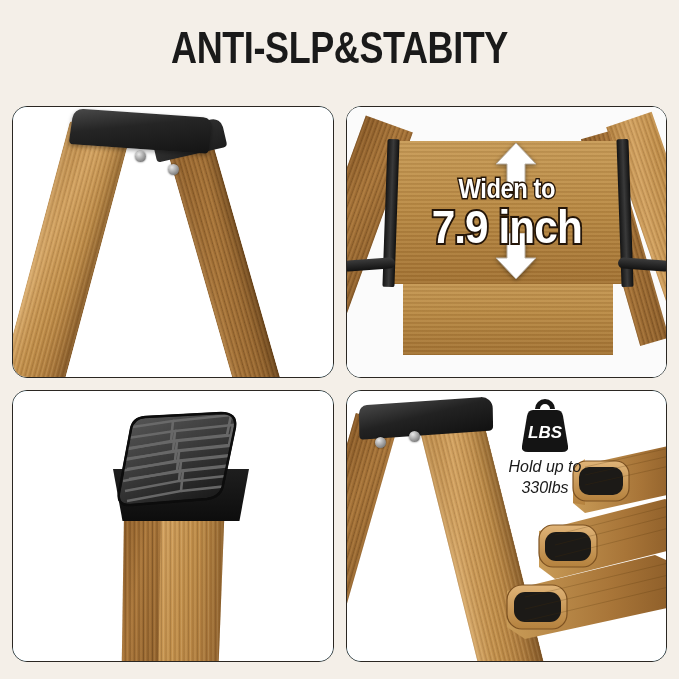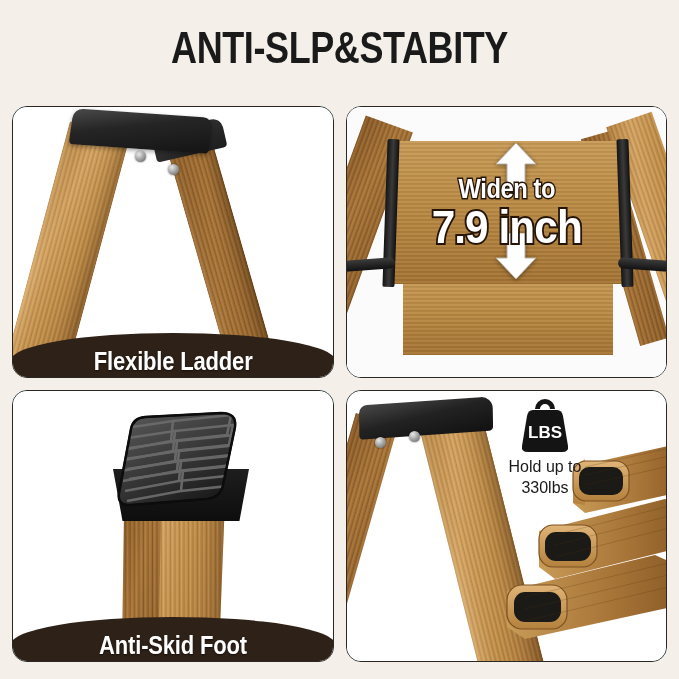--- a/index.html
+++ b/index.html
@@ -315,20 +315,21 @@
     border-radius: 8px 12px 4px 4px;
     transform: rotate(-4deg) skewX(-3deg);
     z-index: 13;
   }
   .p4-lbs {
     position: absolute;
     left: 143px; top: 6px;
     width: 110px;
     text-align: center;
     z-index: 20;
+    font-style: italic;
   }
   .lbs-icon { display: block; margin: 0 auto; }
   .p4-holdtext {
     font-family: "Liberation Sans", sans-serif;
     font-weight: normal;
     font-size: 17px;
     line-height: 21px;
     color: #1a1a1a;
     margin-top: 3px;
     transform: scaleX(0.94);
@@ -348,23 +349,20 @@
 <div class="grid">
 
   <div class="panel">
     <div class="photo">
       <div class="p1-legL wood"></div>
       <div class="p1-legR wood-dark"></div>
       <div class="p1-cap2"></div>
       <div class="p1-cap"></div>
       <div class="rivet" style="left:122px; top:44px;"></div>
       <div class="rivet" style="left:155px; top:57px;"></div>
-    </div>
-    <div class="label-bar">
-      <span class="label-text">Flexible Ladder</span>
     </div>
   </div>
 
   <div class="panel">
     <div class="photo">
       <div class="p2-bg"></div>
       <div class="p2-railL wood-dark"></div>
       <div class="p2-railR wood"></div>
       <div class="p2-railR2 wood-dark"></div>
       <div class="p2-backstep wood-horiz"></div>
@@ -421,23 +419,20 @@
             <path d="M64,20 L122,14 L118,34 L62,40"></path>
             <path d="M66,30 L124,24 L120,44 L64,50"></path>
             <path d="M68,40 L126,34 L122,54 L66,60"></path>
             <path d="M70,50 L128,44 L124,64 L68,70"></path>
             <path d="M72,60 L130,54 L126,74 L70,80"></path>
           </g>
           <path d="M34,6 L110,2 Q126,2 124,16 L112,74 Q110,86 96,88 L20,94 Q6,95 8,82 L20,18 Q22,7 34,6 Z" fill="none" stroke="#0c0c0c" stroke-width="2.5"></path>
         </svg>
       </div>
     </div>
-    <div class="label-bar">
-      <span class="label-text">Anti-Skid Foot</span>
-    </div>
   </div>
 
   <div class="panel">
     <div class="photo">
       <div class="p4-legL wood-dark"></div>
       <div class="p4-legR wood"></div>
       <div class="p4-cap"></div>
       <div class="rivet" style="left:28px; top:46px; z-index:16;"></div>
       <div class="rivet" style="left:62px; top:40px; z-index:16;"></div>
 

